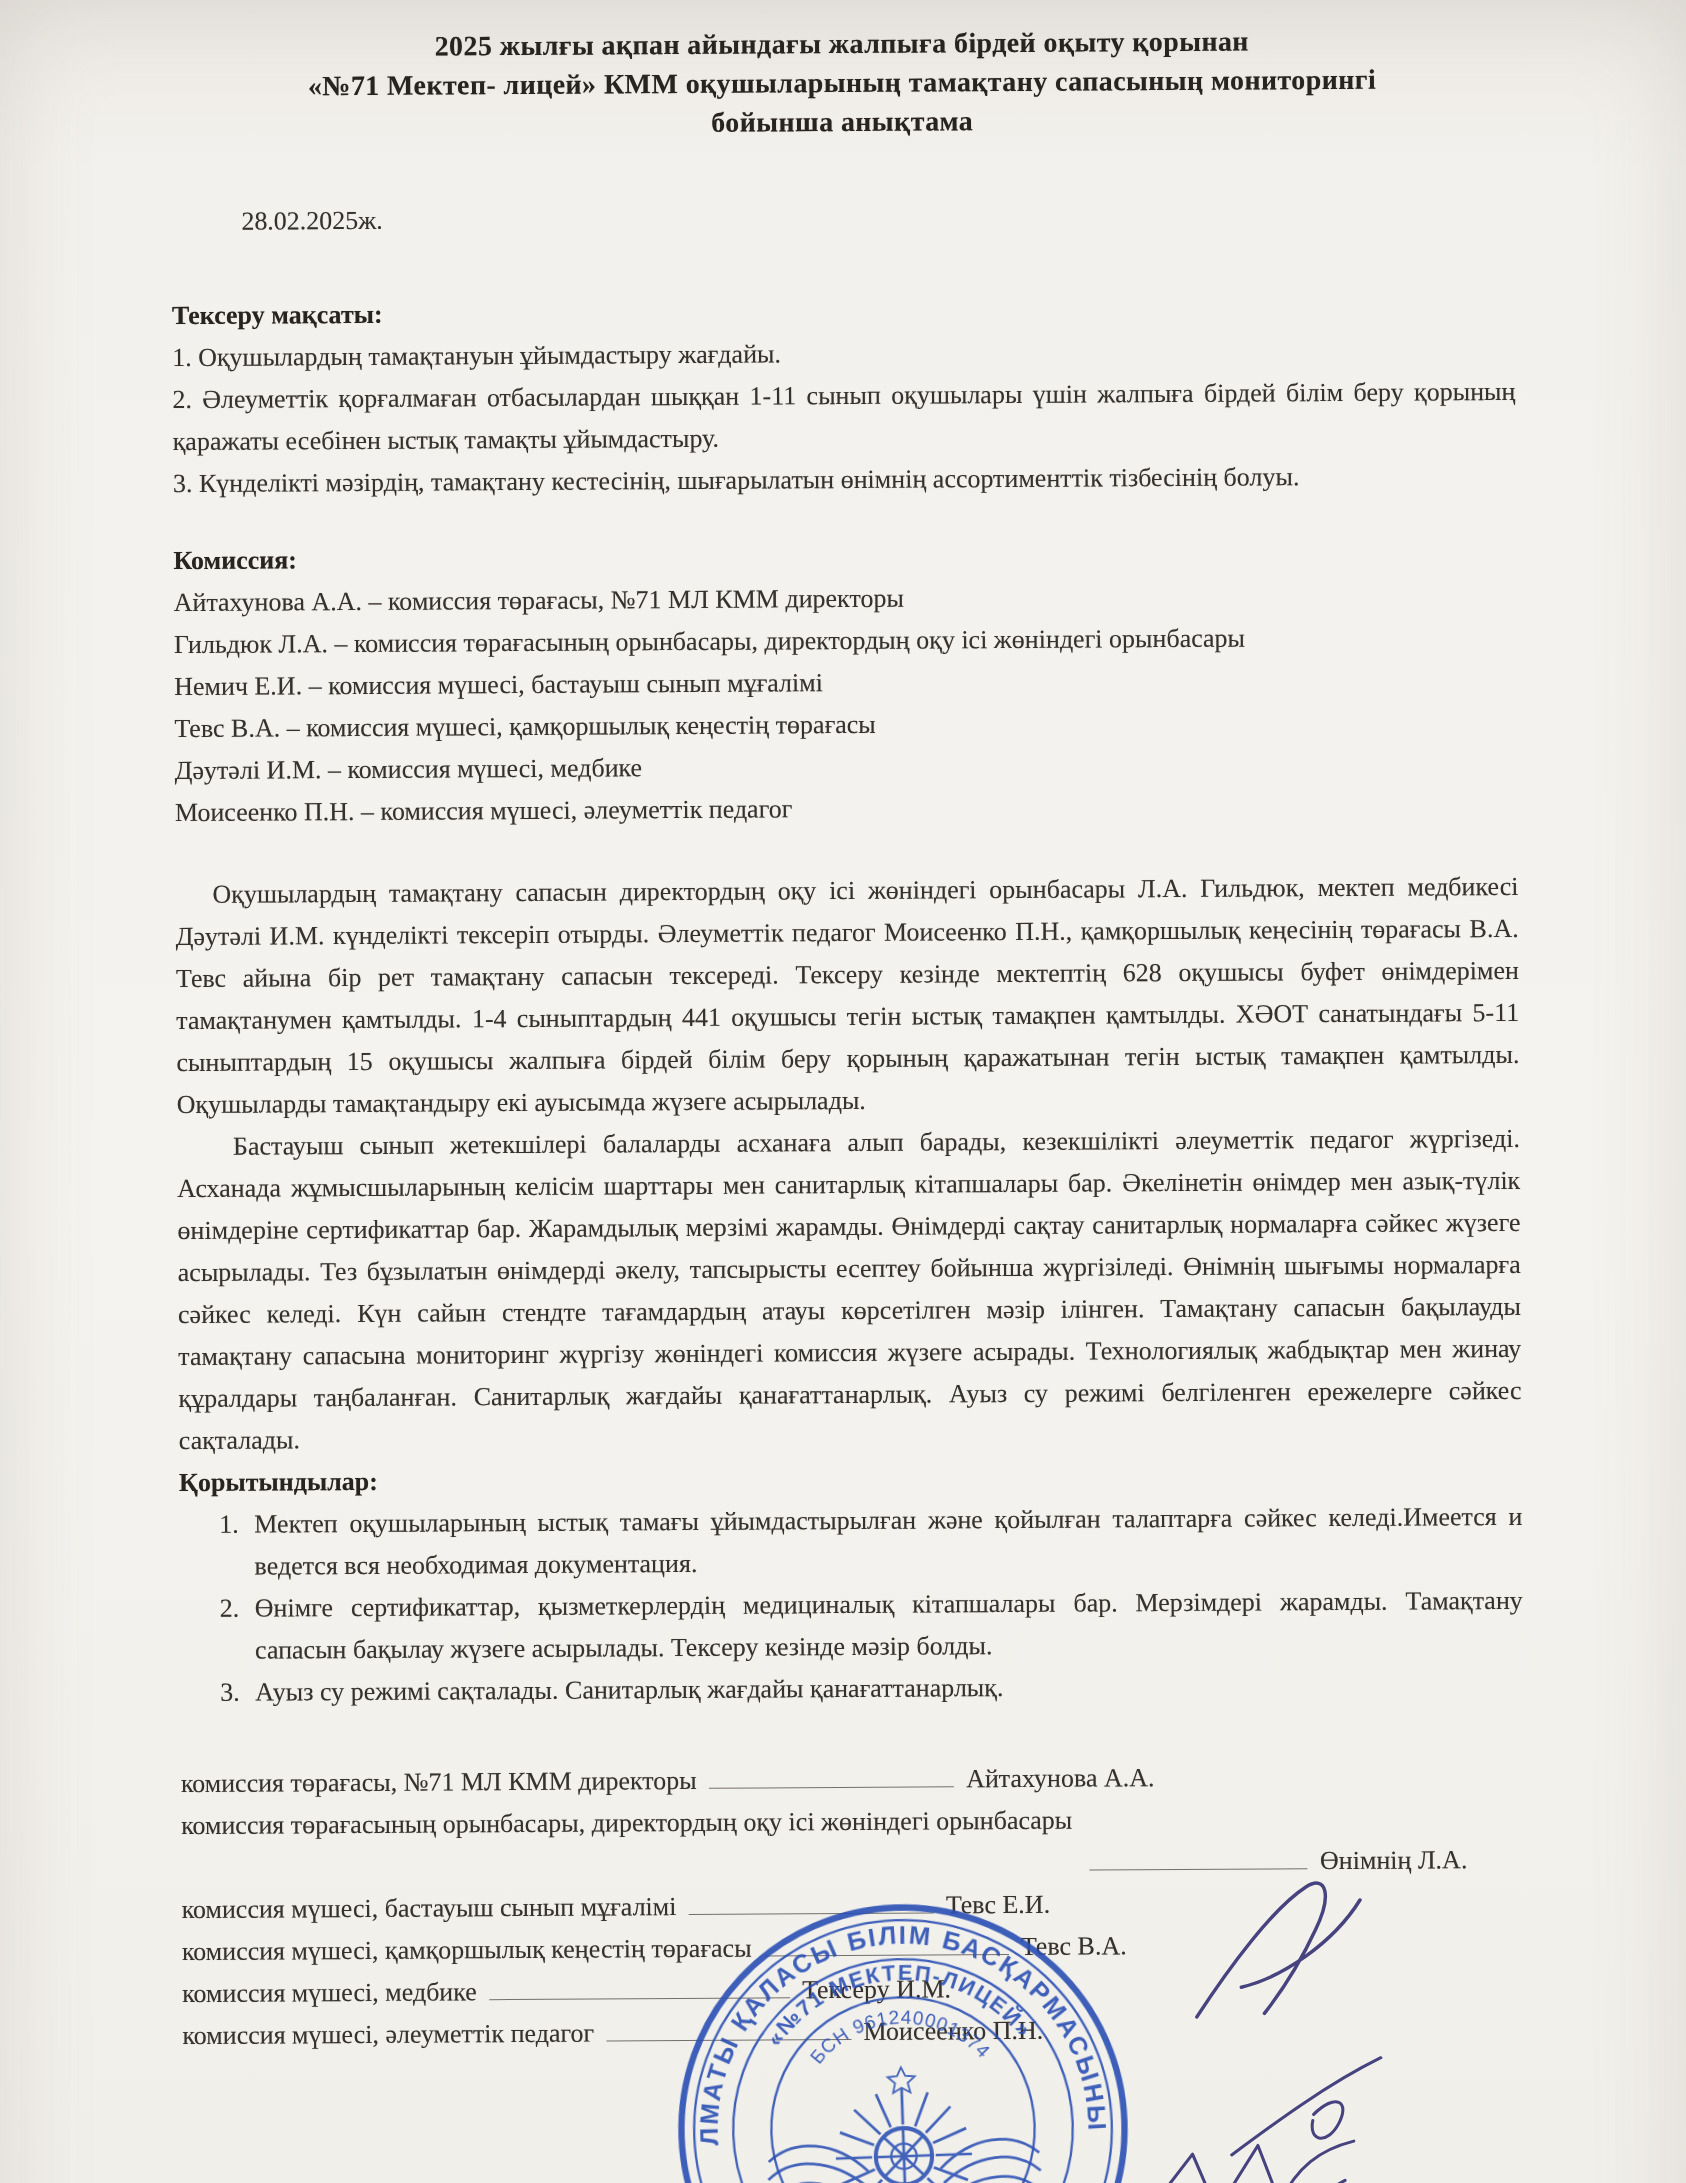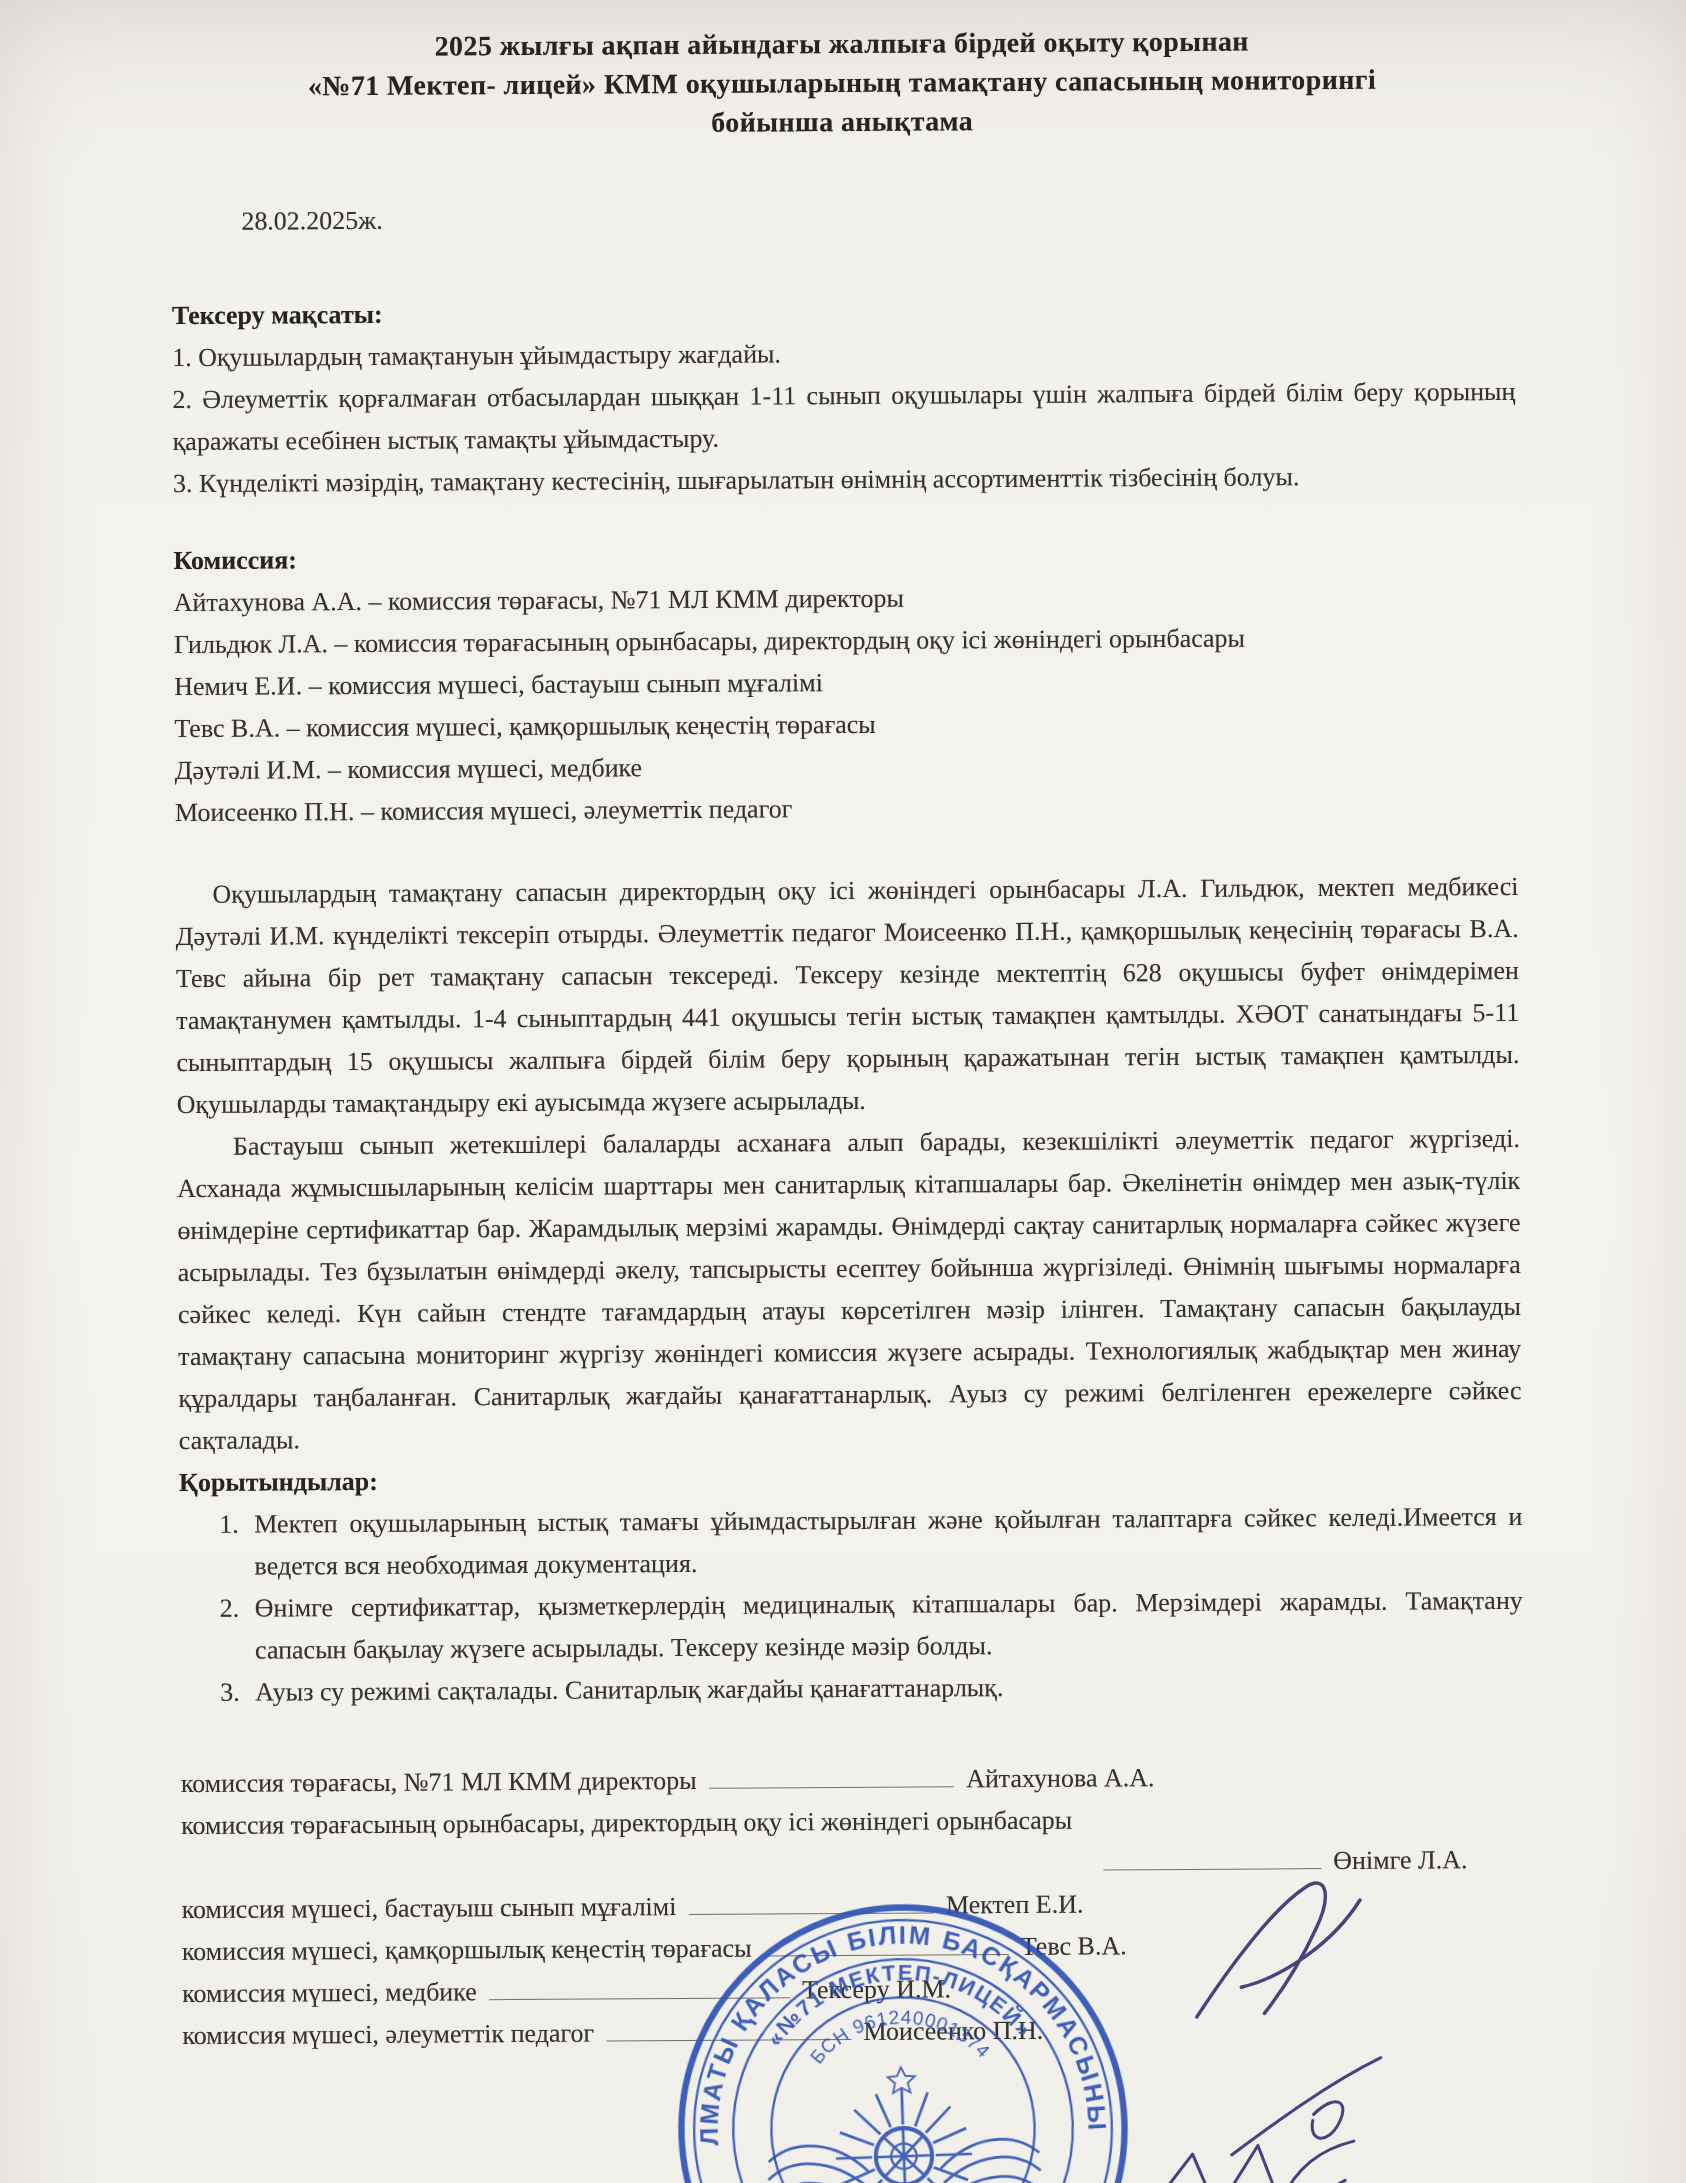--- a/index.html
+++ b/index.html
@@ -96,27 +96,27 @@
         <span class="lbl">комиссия төрағасы, №71 МЛ КММ директоры</span>
         <span class="ln"></span>
         <span class="nm">Айтахунова А.А.</span>
       </div>
 
       <div class="sig-row">
         <span class="lbl">комиссия төрағасының орынбасары, директордың оқу ісі жөніндегі орынбасары</span>
       </div>
       <div class="sig-row right">
         <span class="ln mid"></span>
-        <span class="nm">Өнімге Л.А.</span>
+        <span class="nm">Өнімнің Л.А.</span>
       </div>
 
       <div class="sig-row">
         <span class="lbl">комиссия мүшесі, бастауыш сынып мұғалімі</span>
         <span class="ln"></span>
-        <span class="nm">Мектеп Е.И.</span>
+        <span class="nm">Тевс Е.И.</span>
       </div>
 
       <div class="sig-row">
         <span class="lbl">комиссия мүшесі, қамқоршылық кеңестің төрағасы</span>
         <span class="ln"></span>
         <span class="nm">Тевс В.А.</span>
       </div>
 
       <div class="sig-row">
         <span class="lbl">комиссия мүшесі, медбике</span>

